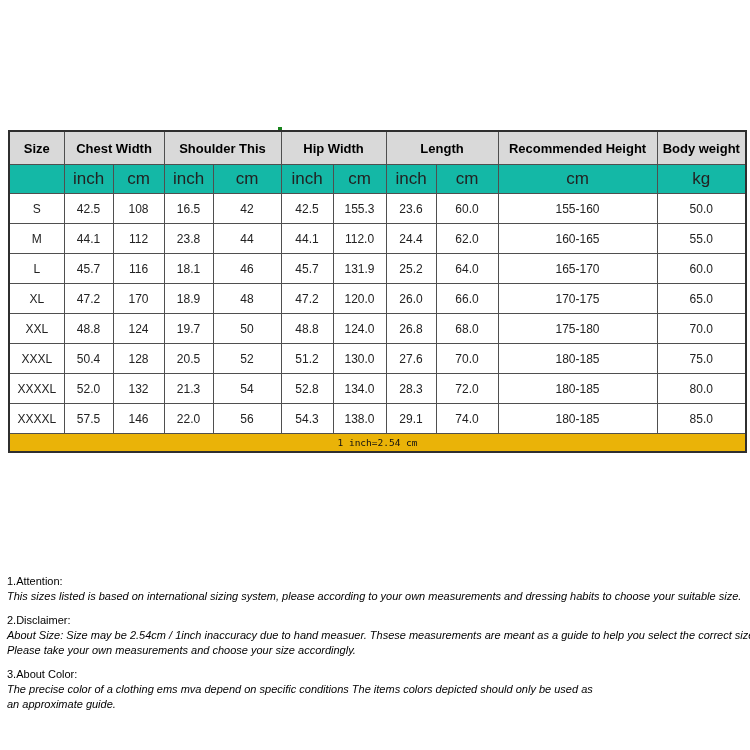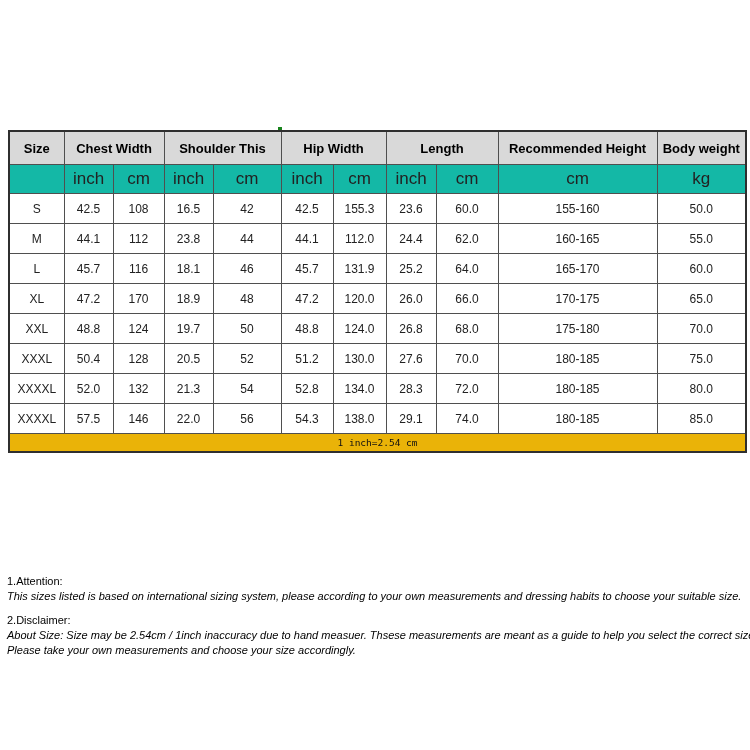--- a/index.html
+++ b/index.html
@@ -197,13 +197,20 @@
         <div>This sizes listed is based on international sizing system, please according to your own measurements and dressing habits to choose your suitable size.</div>
       </div>
   </div>
   <div class="note-para">
     <div class="note-title">2.Disclaimer:</div>
     <div class="note-lines">
         <div>About Size: Size may be 2.54cm / 1inch inaccuracy due to hand measuer. Thsese measurements are meant as a guide to help you select the correct size.</div>
         <div>Please take your own measurements and choose your size accordingly.</div>
       </div>
   </div>
+  <div class="note-para">
+    <div class="note-title">3.About Color:</div>
+    <div class="note-lines">
+        <div>The precise color of a clothing ems mva depend on specific conditions The items colors depicted should only be used as</div>
+        <div>an approximate guide.</div>
+      </div>
+  </div>
 </div>
 
 </body></html>

